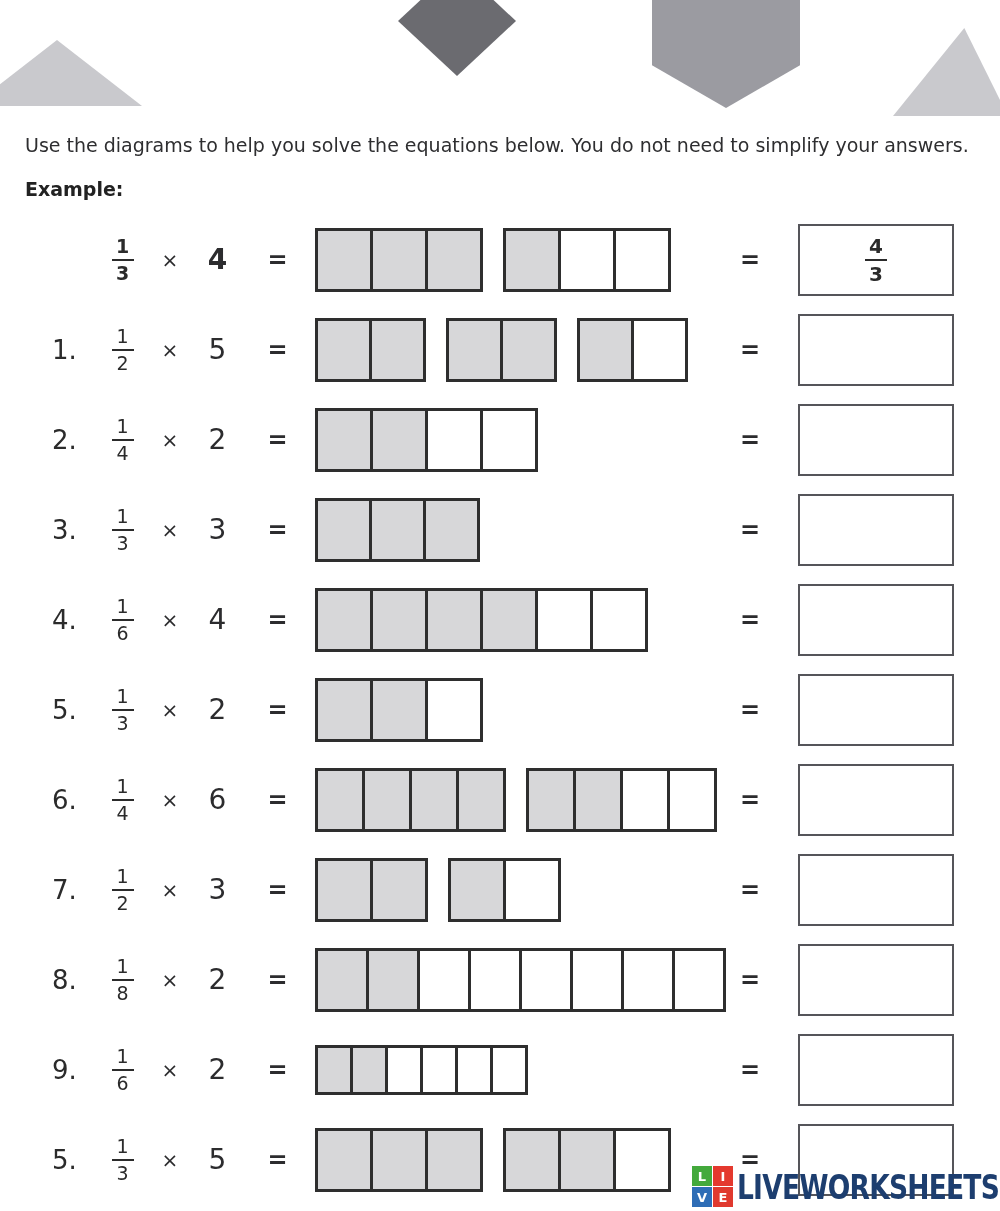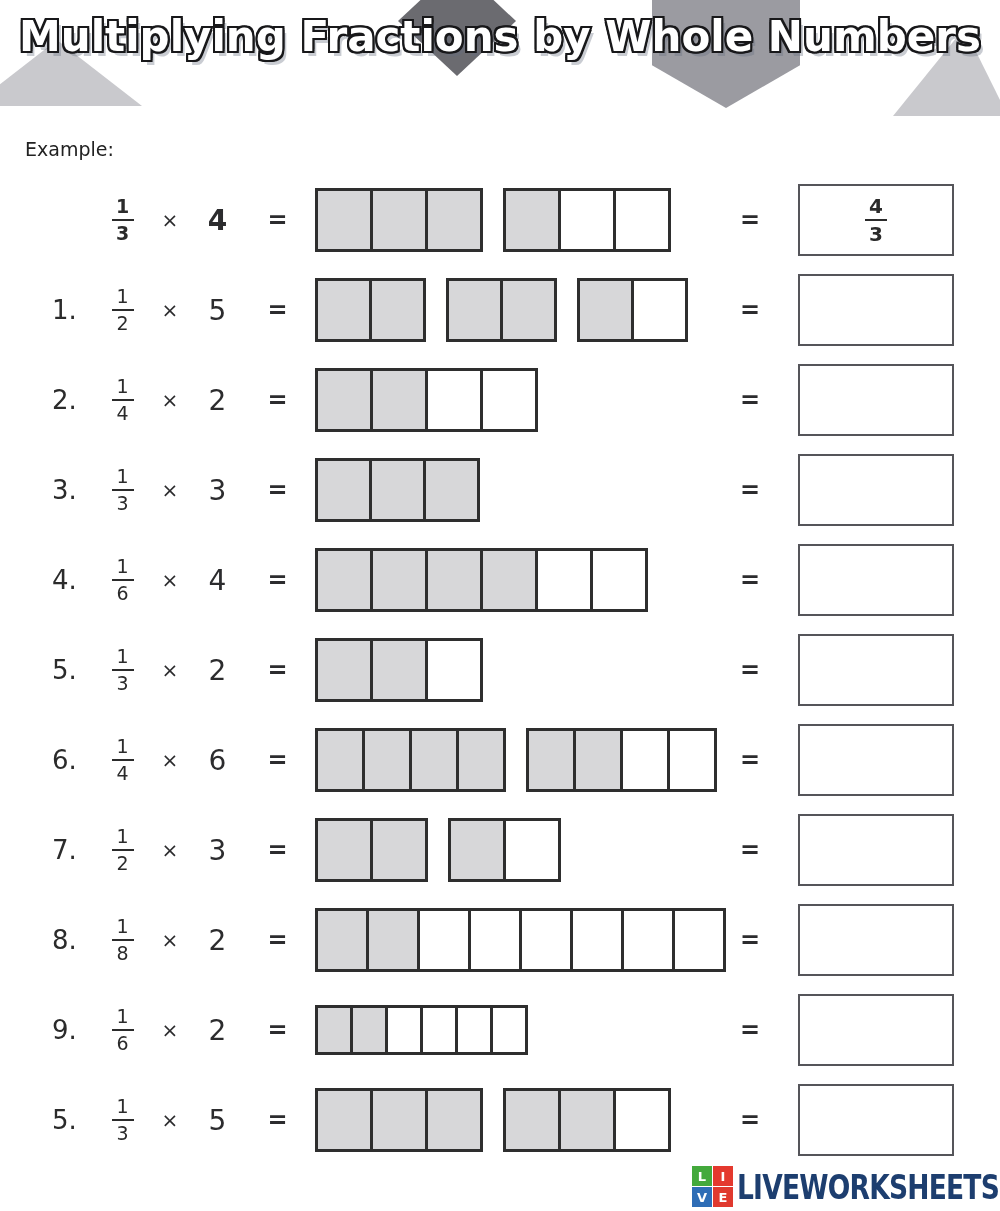--- a/index.html
+++ b/index.html
@@ -30,21 +30,21 @@
     color:#fff;
     -webkit-text-stroke:4px #18181a;
     paint-order:stroke fill;
     text-shadow:
       2px 0 0 #18181a,-2px 0 0 #18181a,0 2px 0 #18181a,0 -2px 0 #18181a,
       2px 2px 0 #18181a,-2px 2px 0 #18181a,2px -2px 0 #18181a,-2px -2px 0 #18181a,
       4px 5px 0 rgba(100,110,125,.35);
   }
   
   .instructions{margin:16px 25px 0 25px;font-size:19px;line-height:1.25;color:#2e2e30;}
-  .example-label{margin:20px 0 0 25px;font-size:19px;font-weight:normal;color:#222;}
+  .example-label{margin:20px 0 0 25px;font-size:19px;font-weight:bold;color:#222;}
   
   #rows{margin-top:15px;}
   .row{
     display:grid;height:90px;align-items:center;
     grid-template-columns:100px 45px 50px 45px 75px 415px 40px 230px;
   }
   .num{box-sizing:border-box;padding-left:52px;font-size:26px;color:#2b2b2b;}
   .frac{display:flex;flex-direction:column;align-items:center;line-height:1;}
   .fnum,.fden{font-size:19px;color:#2b2b2b;}
   .fbar{width:22px;height:2px;background:#2b2b2b;margin:3px 0;}
@@ -77,23 +77,23 @@
 </head>
 <body>
 
 <div class="page">
 
   <div class="banner">
     <div class="shape shape-tri-left"></div>
     <div class="shape shape-diamond"></div>
     <div class="shape shape-hex"></div>
     <div class="shape shape-tri-right"></div>
-    <h1 class="title">Multiplying Fractions by Whole Numbers</h1>
   </div>
 
+  <p class="instructions">Use the diagrams to help you solve the equations below. You do not need to simplify your answers.</p>
 
   <div class="example-label">Example:</div>
 
   <div id="rows">
       <div class="row bold">
         <div class="num"></div>
         <div class="frac">
           <div class="fnum">1</div>
           <div class="fbar"></div>
           <div class="fden">3</div>

